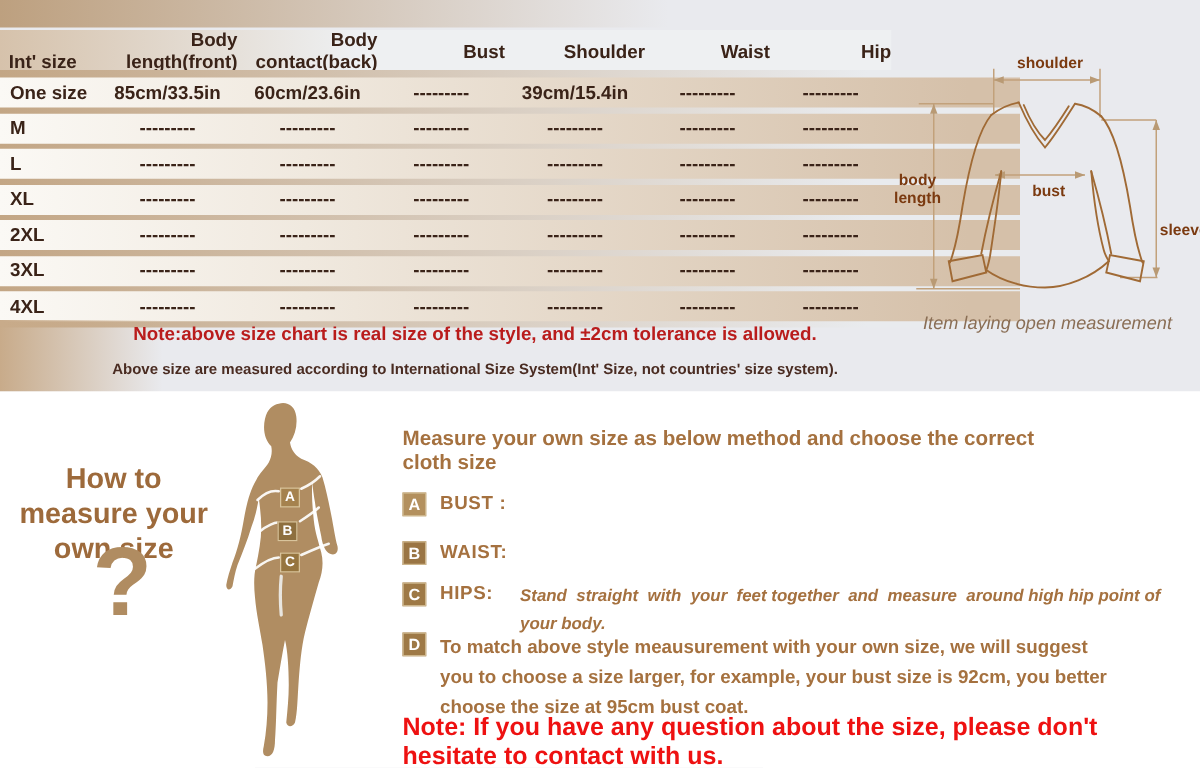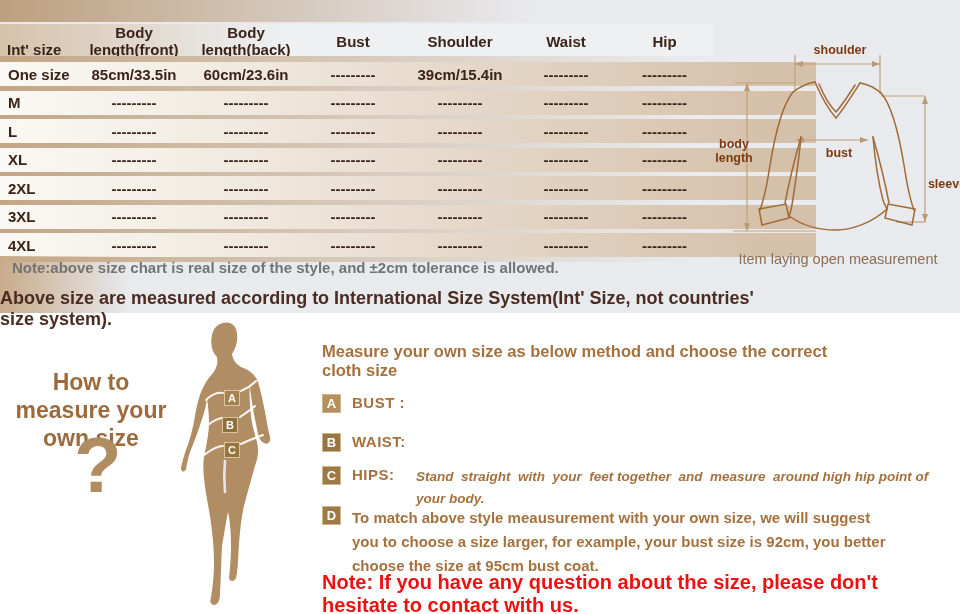--- a/index.html
+++ b/index.html
@@ -8,40 +8,40 @@
     position:relative; width:960px; height:614px; overflow:hidden;
     background:#ffffff; font-family:"Liberation Sans", sans-serif;
   }
   
   .top-section { position:absolute; left:0; top:0; width:960px; height:313px; background:#e9eaee; }
   .topbar { position:absolute; left:0; top:0; width:713px; height:22px;
     background:linear-gradient(to right,#bda07f,#e9eaee 75%); }
   .thead { position:absolute; left:0; top:24px; width:713px; height:32px;
     background:linear-gradient(to right,#d6c2ab,#eef0f2 40%);
     display:grid; grid-template-columns:78px 112px 112px 102px 112px 100px 97px; align-items:center; }
-  .thead > div { text-align:center; font-size:15px; font-weight:bold; color:#3a2318; }
+  .thead > div { text-align:right; font-size:15px; font-weight:bold; color:#3a2318; }
   .thead > div:first-child { text-align:left; padding-left:7px;margin-top:16px; }
   .tbody { position:absolute; left:0; top:56px; width:816px; padding-top:6px;
     background:linear-gradient(to right,#c3a685,#e9ebee 85%); }
   .trow { height:24px; margin-bottom:4.5px;
     background:linear-gradient(to right,#fbf9f5,#f0e9df 30%,#d5c0a9 95%);
     display:grid; grid-template-columns:78px 112px 112px 102px 112px 100px 97px; align-items:center; }
   .trow > div { text-align:center; font-size:15px; font-weight:bold; color:#3a2318; }
   .trow > div:first-child { text-align:left; padding-left:8px; }
   .left-fade { position:absolute; left:0; top:256px; width:130px; height:57px;
     background:linear-gradient(to right,#c8ab8a,rgba(233,234,238,0)); }
-  .note1 { position:absolute; left:0; top:259px; width:760px; 
-    font-size:15px; font-weight:bold; color:#737373;margin-left:12px; }
-  .note2 { position:absolute; left:0; top:288px; width:760px; 
-    font-size:18px; font-weight:bold; color:#4a2c22; }
+  .note1 { position:absolute; left:0; top:259px; width:760px; text-align:center;
+    font-size:15px; font-weight:bold; color:#b91c1c; }
+  .note2 { position:absolute; left:0; top:288px; width:760px; text-align:center;
+    font-size:12px; font-weight:bold; color:#4a2c22; }
   
   .garment { position:absolute; left:713px; top:0; width:247px; height:313px; }
   .g-label { position:absolute; font-size:12.5px; font-weight:bold; color:#7b3a10; text-align:center; line-height:14px; }
   .g-caption { position:absolute; left:20px; top:251px; width:210px; text-align:center;
-    font-size:14.5px; color:#8a6e55; }
+    font-size:14.5px; color:#8a6e55;font-style:italic; }
   
   .howto-heading { position:absolute; left:6px; top:368px; width:170px; text-align:center;
     font-size:23px; line-height:28px; font-weight:600; color:#9d6a3b; }
   .qmark { position:absolute; left:74px; top:420px; font-size:78px; font-weight:bold; color:#b08c61; }
   .figure { position:absolute; left:160px; top:320px; width:170px; height:290px; }
   .marker { position:absolute; width:16px; height:16px; line-height:15px; text-align:center;
     font-size:11px; font-weight:bold; color:#fff; border:1px solid #d9c49c; }
   .mA { left:64px; top:70px;  background:#a5824e; }
   .mB { left:62px; top:97px;  background:#8e6f3e; }
   .mC { left:64px; top:122px; background:#96753f; }
@@ -65,21 +65,21 @@
 <body>
 
 <div id="stage">
 
   <div class="top-section">
     <div class="topbar"></div>
 
     <div class="thead">
       <div>Int' size</div>
       <div>Body length(front)</div>
-      <div>Body length(back)</div>
+      <div>Body contact(back)</div>
       <div>Bust</div>
       <div>Shoulder</div>
       <div>Waist</div>
       <div>Hip</div>
     </div>
 
     <div class="tbody">
       <div class="trow">
         <div>One size</div>
         <div>85cm/33.5in</div>

